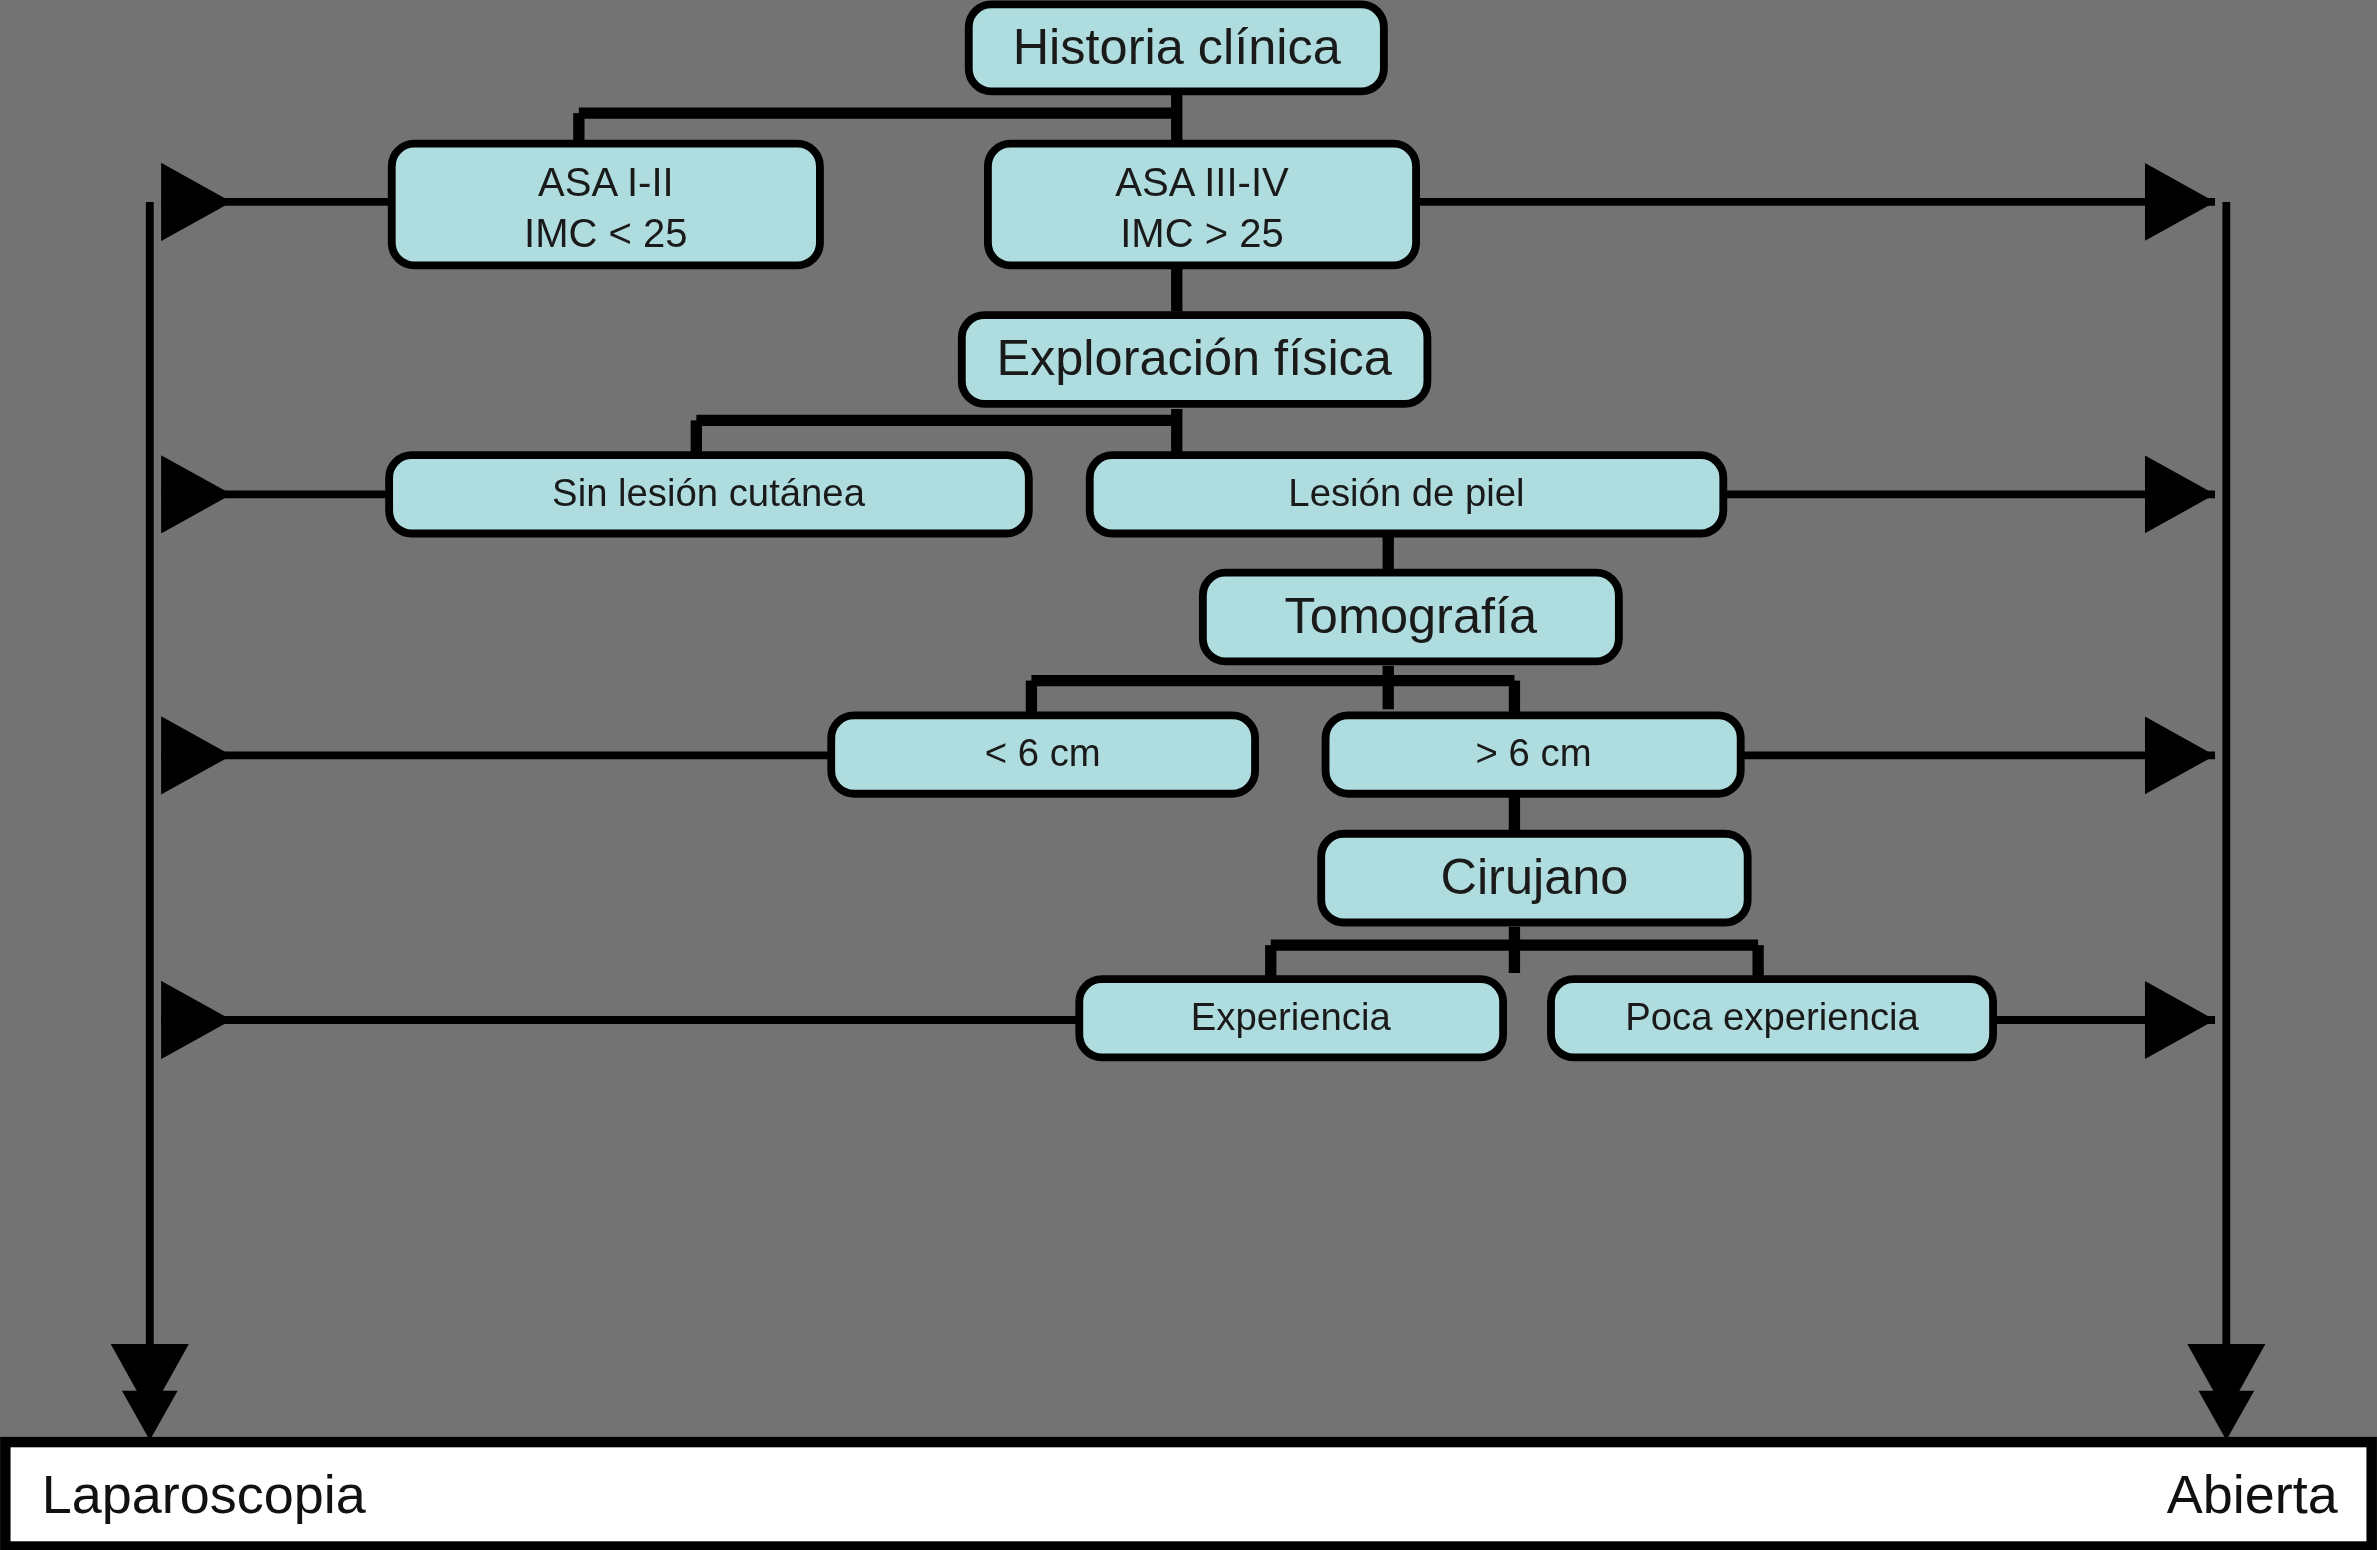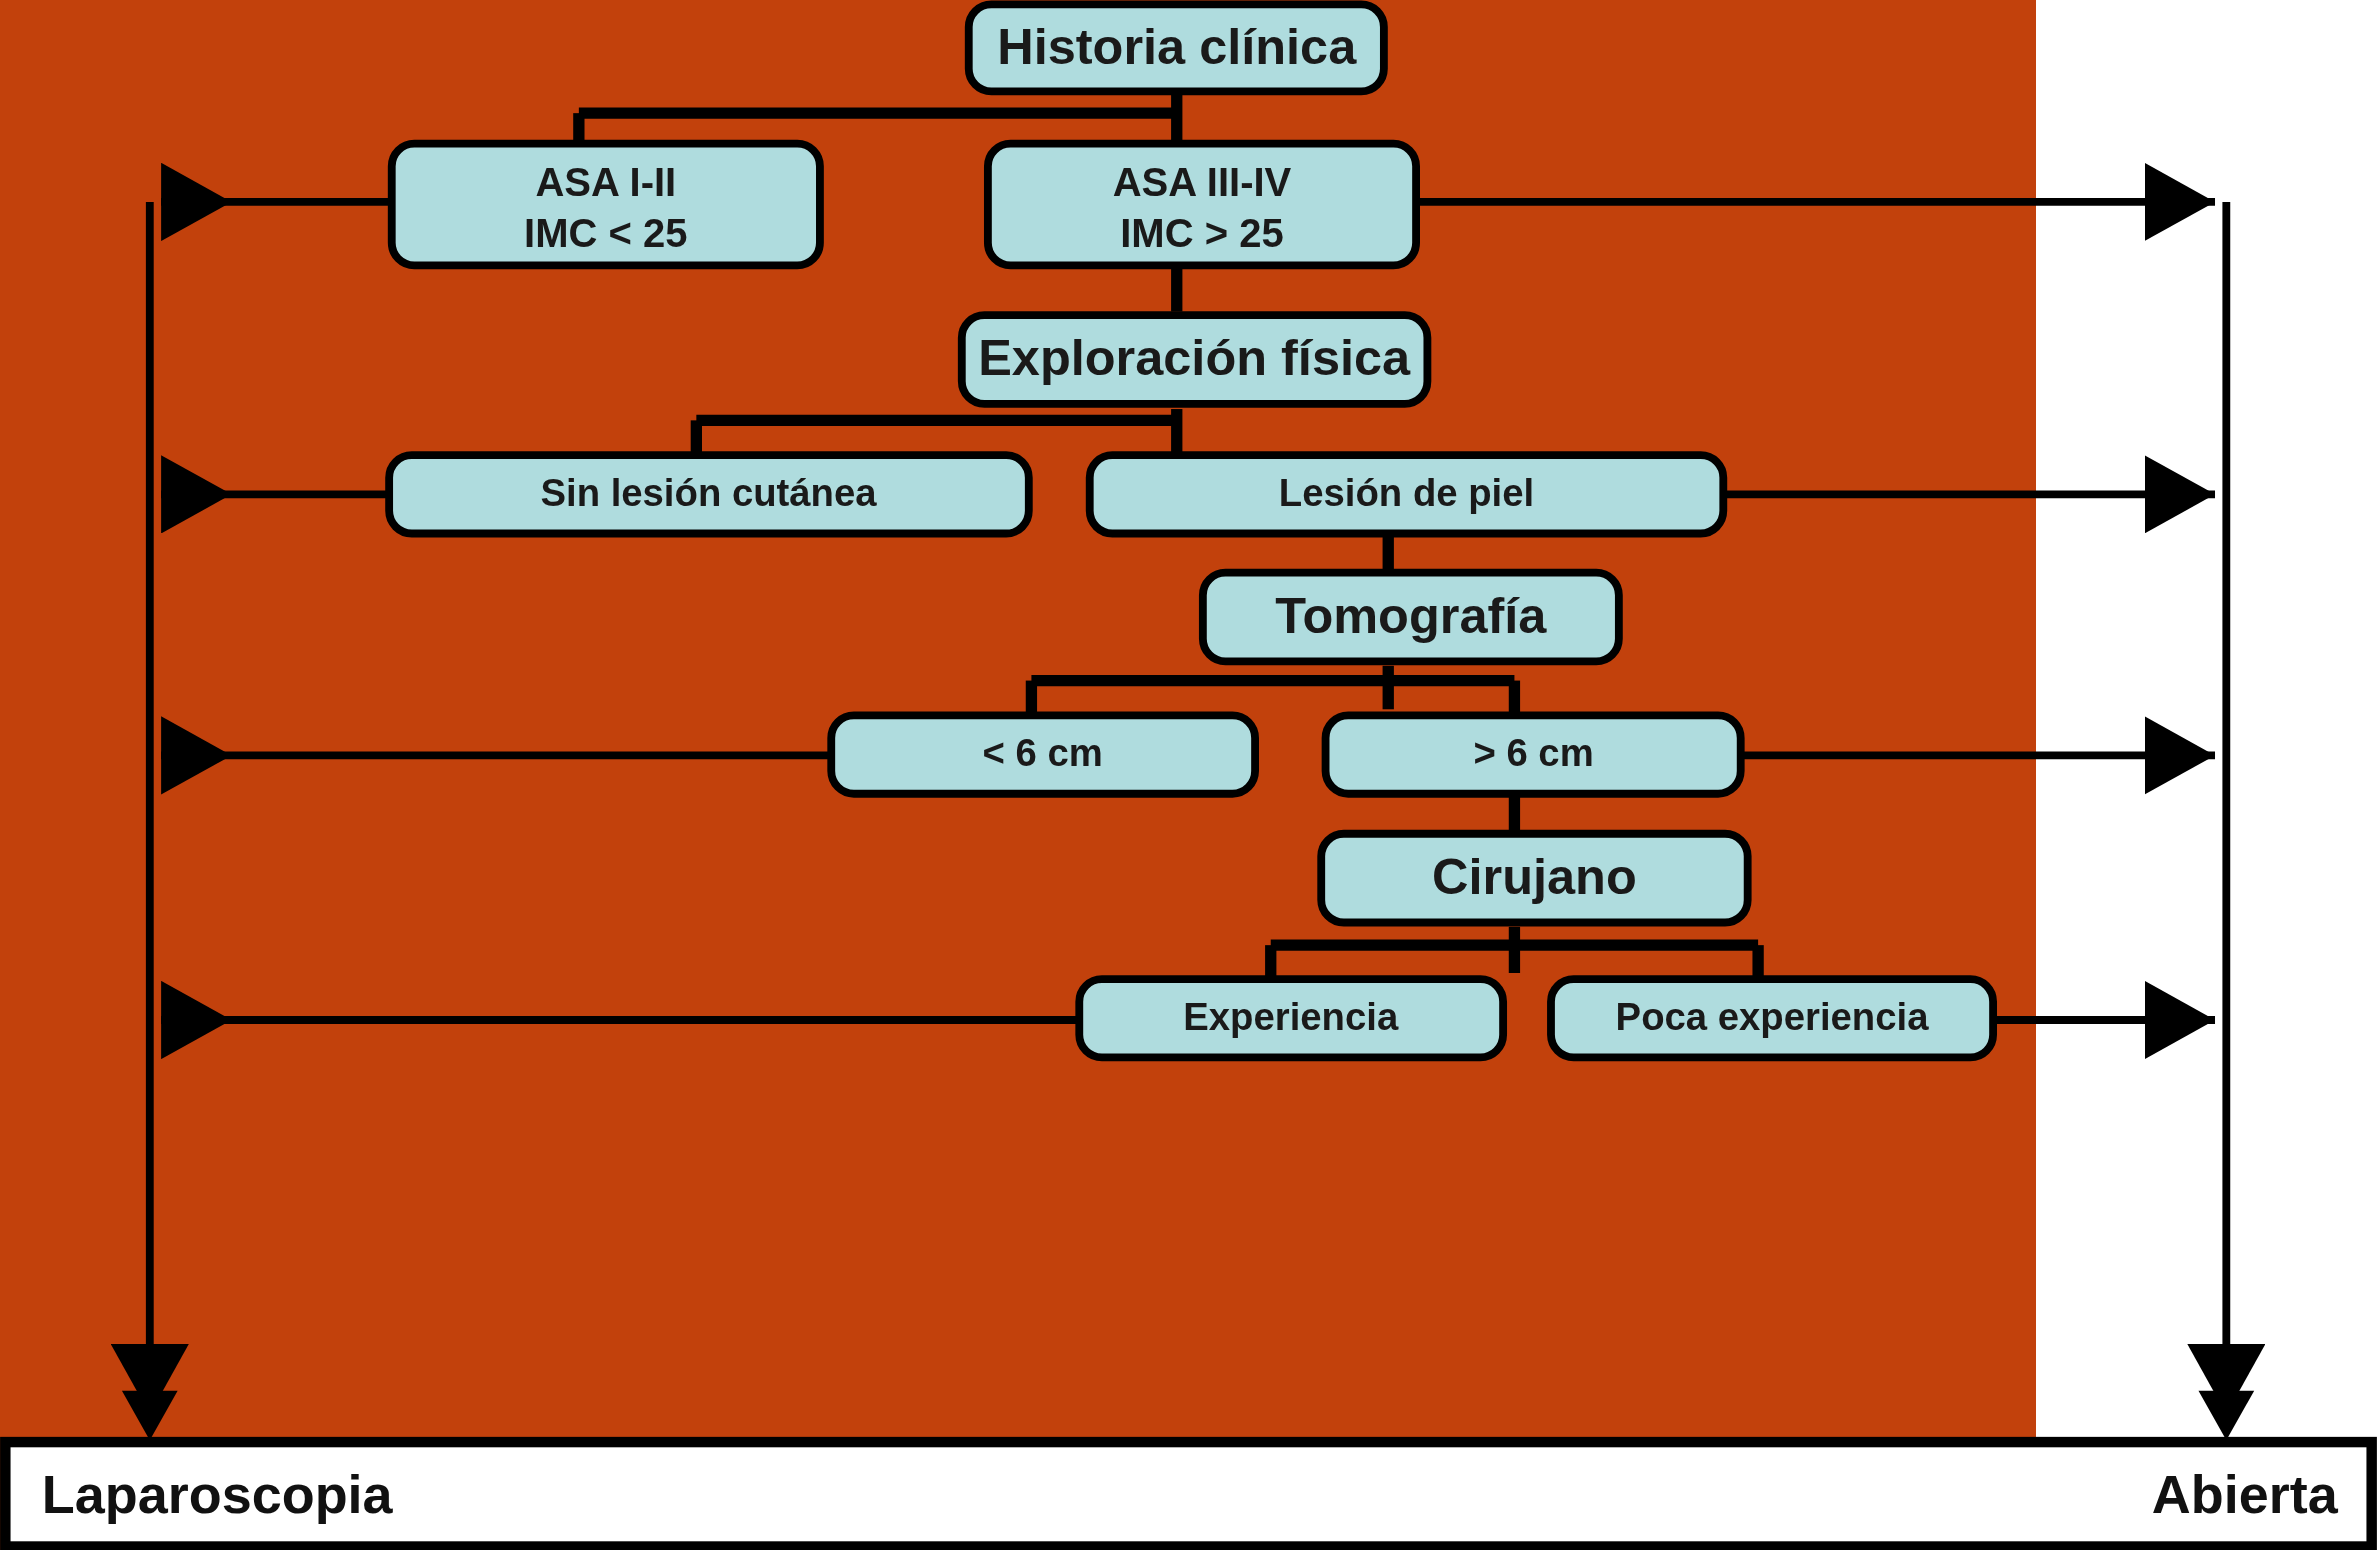--- a/index.html
+++ b/index.html
@@ -1,17 +1,17 @@
 <!DOCTYPE html>
 <html style="font-size:14px"><head>
 <meta charset="utf-8">
 <style>
   html,body{margin:0;padding:0;background:#ffffff;}
   body{width:2377px;height:1550px;font-family:"Liberation Sans",sans-serif;overflow:hidden;}
-  #stage{position:relative;width:2036px;height:1550px;background:#c2410c;font-weight:bold;}
+  #stage{position:relative;width:2377px;height:1550px;background:#737373;}
   svg{position:absolute;top:0;left:0;width:2377px;height:1550px;display:block;}
   .nodelabel{font-family:"Liberation Sans",sans-serif;fill:#1a1a1a;dominant-baseline:middle;text-anchor:middle;}
   .big{font-size:58px;}
   .mid{font-size:46px;}
   .sm{font-size:44px;}
   .outcome{font-family:"Liberation Sans",sans-serif;fill:#111111;font-size:62px;dominant-baseline:middle;}
 </style>
 </head>
 <body>
 

